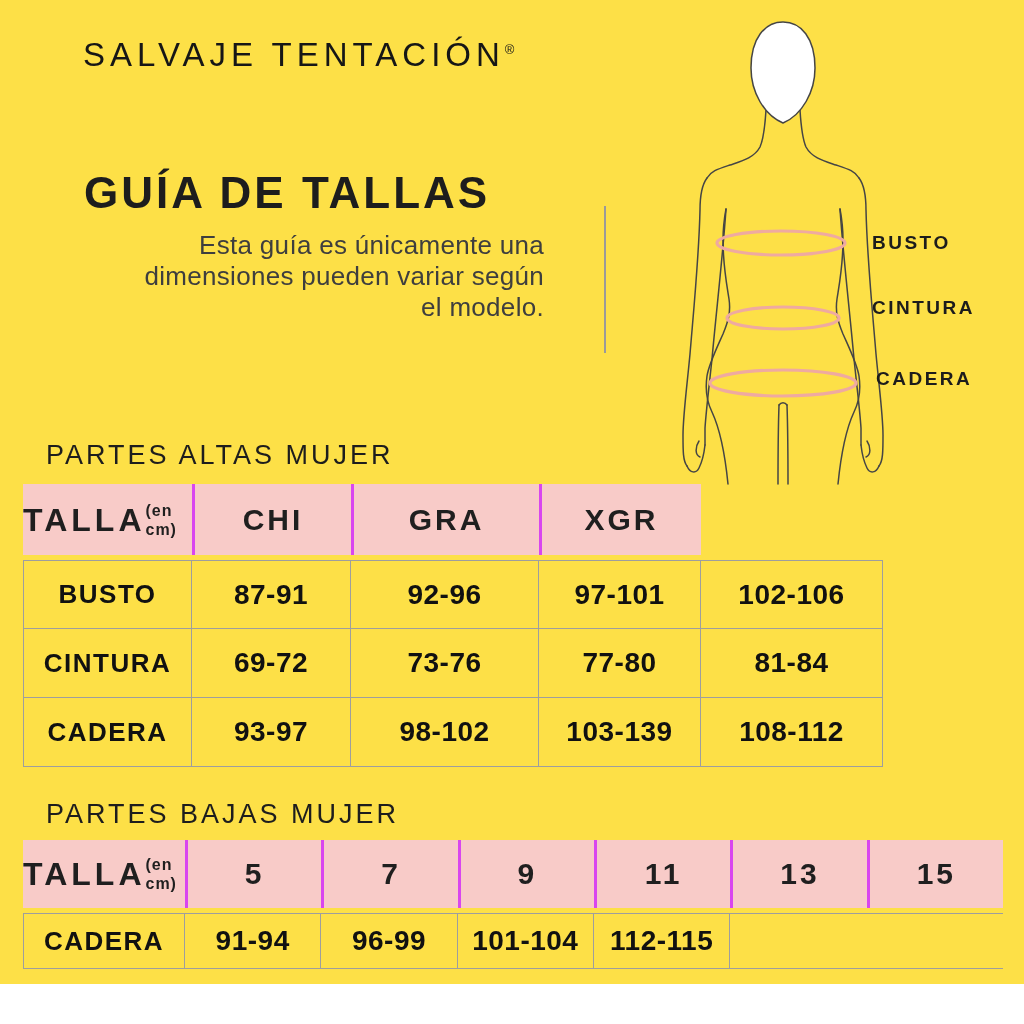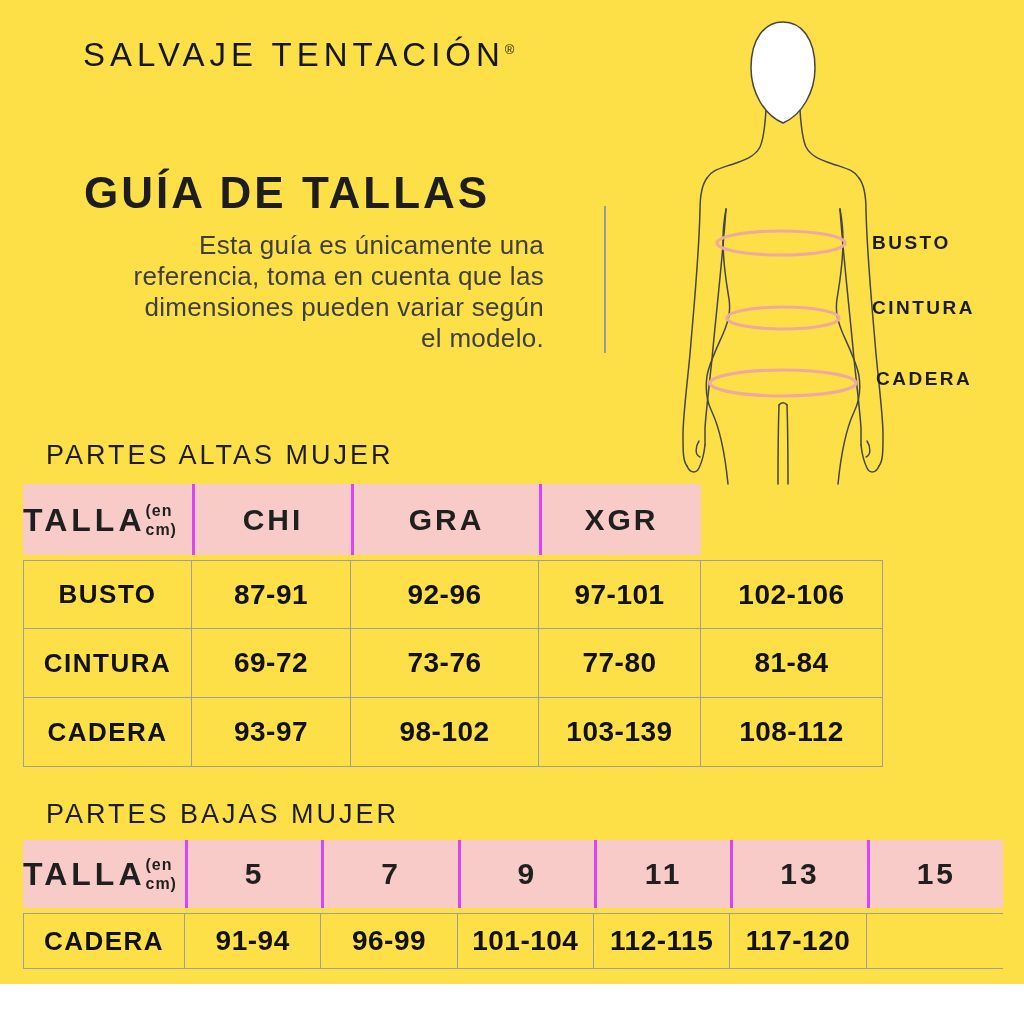--- a/index.html
+++ b/index.html
@@ -66,21 +66,20 @@
 <div class="page">
 
   <div class="brand">
     <span>SALVAJE TENTACIÓN</span><sup>®</sup>
   </div>
 
   <div class="title">GUÍA DE TALLAS</div>
 
   <div class="desc">
     <span>Esta guía es únicamente una</span>
-    <span>referencia, toma en cuenta que las</span>
     <span>dimensiones pueden variar según</span>
     <span>el modelo.</span>
   </div>
 
   <div class="divider"></div>
 
   <svg class="figure" viewBox="0 0 340 478" aria-hidden="true">
     <g class="outline" fill="none" stroke-width="1.5" stroke-linecap="round">
       <path d="M116,96 C115,112 114,124 110,133 C104,144 92,147 80,151 C68,155 61,157 57,164"></path>
       <path d="M150,96 C151,112 152,124 156,133 C162,144 174,147 186,151 C198,155 205,157 209,164"></path>
@@ -162,18 +161,17 @@
       <div class="hcell">13</div>
       <div class="hcell">15</div>
     </div>
     <div class="tbody">
       <div class="trow">
         <div class="tcell rlabel">CADERA</div>
         <div class="tcell">91-94</div>
         <div class="tcell">96-99</div>
         <div class="tcell">101-104</div>
         <div class="tcell">112-115</div>
-        <div class="tcell">117-120</div>
       </div>
     </div>
   </div>
 
 </div>
 
 </body></html>

